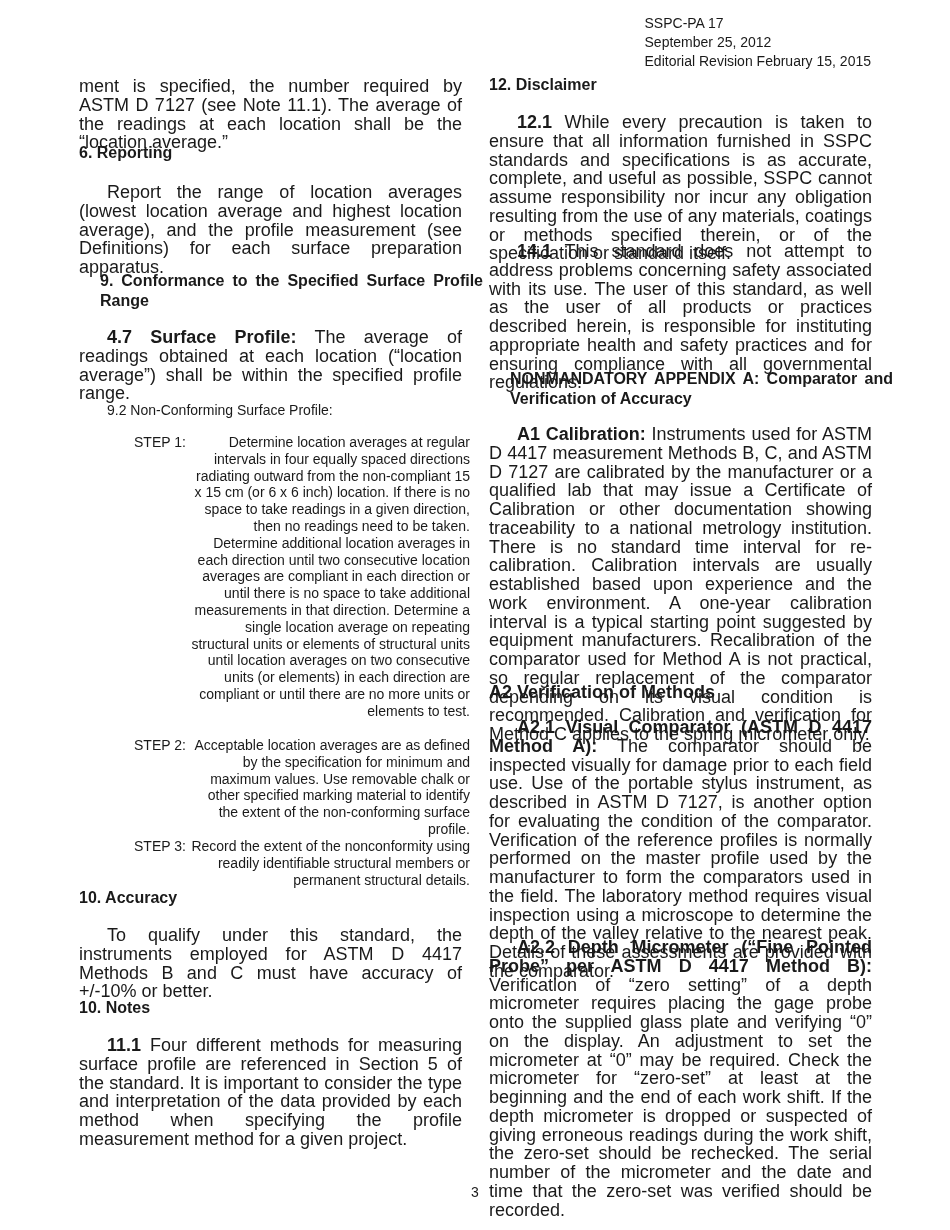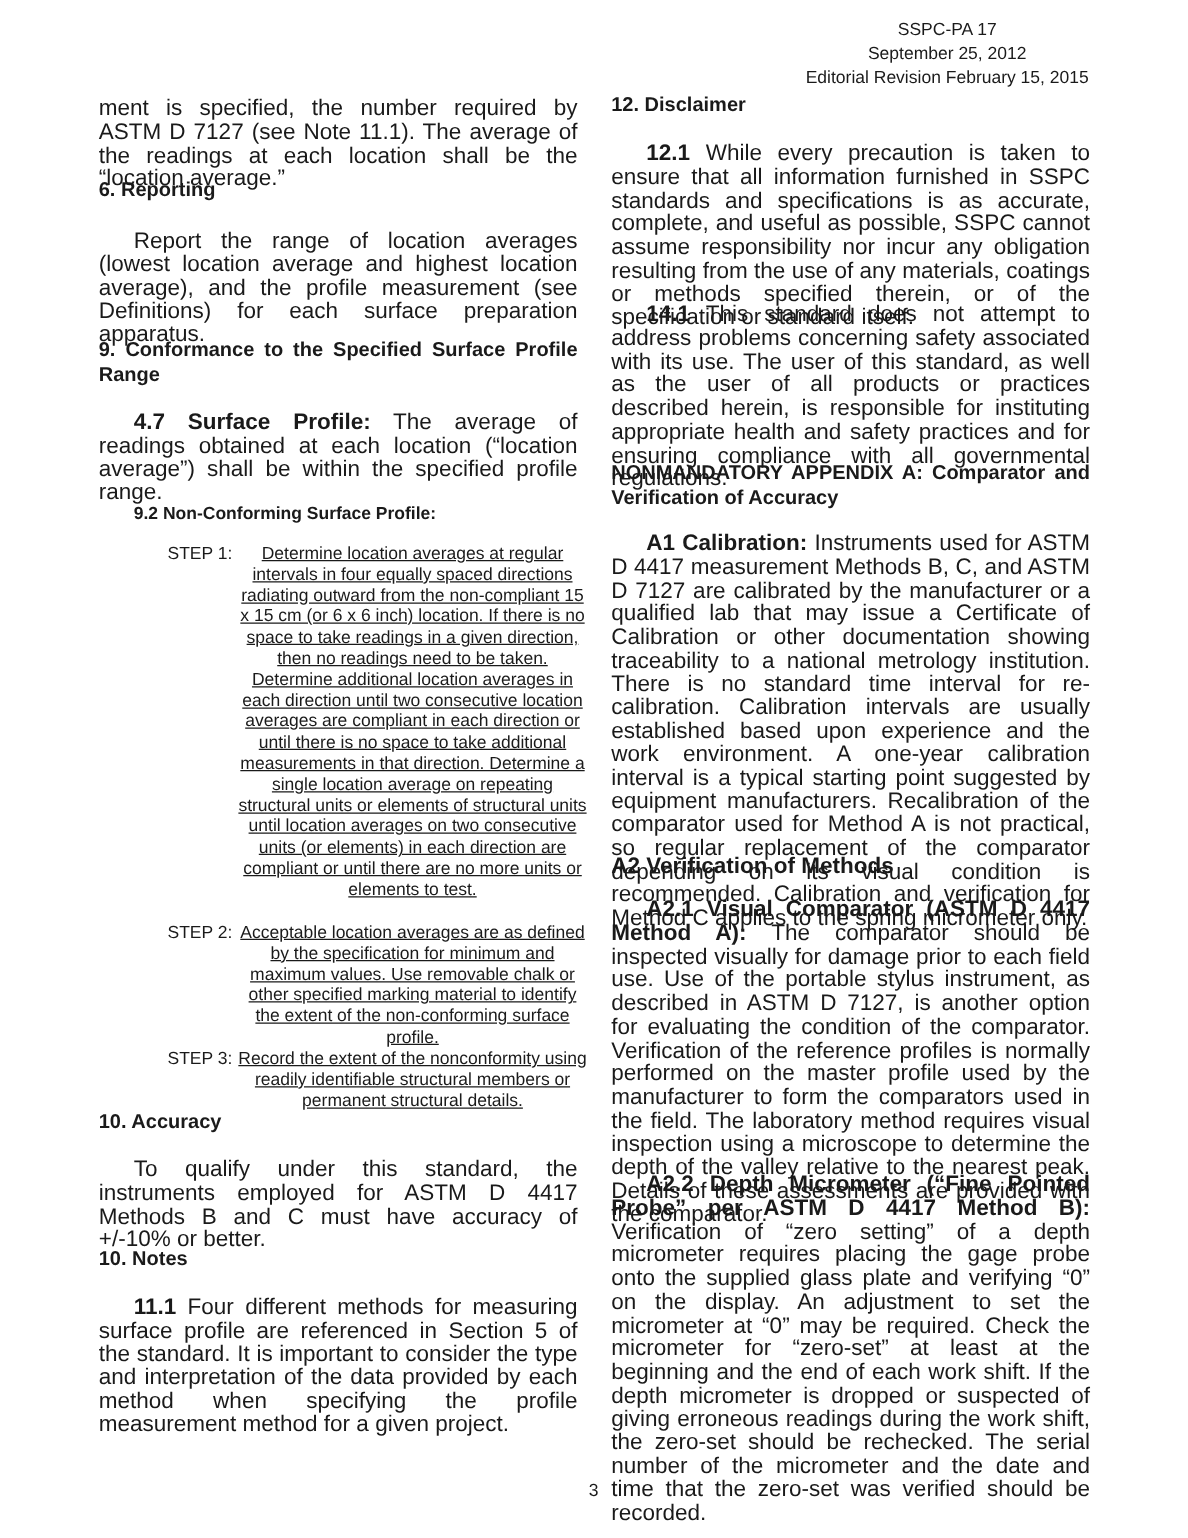--- a/index.html
+++ b/index.html
@@ -1,33 +1,33 @@
 <!DOCTYPE html>
 <html><head>
 <meta charset="utf-8">
 <style>
   html, body { margin: 0; padding: 0; background: #ffffff; }
   body { width: 950px; height: 1230px; position: relative; overflow: hidden;
          font-family: "Liberation Sans", sans-serif; color: #1a1a1a; }
-  .hdr { position: absolute; right: 79px; top: 14px; text-align: center;
+  .hdr { position: absolute; right: 79px; top: 14px; text-align: left;
          font-size: 14px; line-height: 19px; }
   .col { position: absolute; top: 0; width: 383px; }
   .col.left { left: 79px; }
   .col.right { left: 489px; }
   .blk { position: absolute; left: 0; width: 383px; font-size: 18px; line-height: 18.75px;
          text-align: justify; hyphens: manual; }
   .blk.ind { text-indent: 28px; }
   .h { position: absolute; left: 0; width: 383px; font-weight: bold; font-size: 16px;
        line-height: 19.5px; text-align: justify; }
-  .h.just { text-align-last: left; }
-  .sub { position: absolute; left: 28px; font-weight: bold; font-size: 14px; line-height: 18.75px; }
+  .h.just { text-align-last: left; margin-left: 21px; }
+  .sub { position: absolute; left: 28px; font-weight: normal; font-size: 14px; line-height: 18.75px; }
   b { font-weight: bold; }
   .step { position: absolute; left: 55px; width: 340px; font-size: 14px; line-height: 16.8px; }
   .step .lbl { position: absolute; left: 0; top: 0; }
-  .step .txt { position: absolute; left: 56px; width: 280px; text-align: center; text-decoration: underline; }
+  .step .txt { position: absolute; left: 56px; width: 280px; text-align: right; }
   .pgnum { position: absolute; left: 0; width: 950px; top: 1184px; text-align: center; font-size: 14px; }
 </style>
 </head>
 <body>
 
 <div class="hdr">
   <div>SSPC-PA 17</div>
   <div>September 25, 2012</div>
   <div>Editorial Revision February 15, 2015</div>
 </div>

